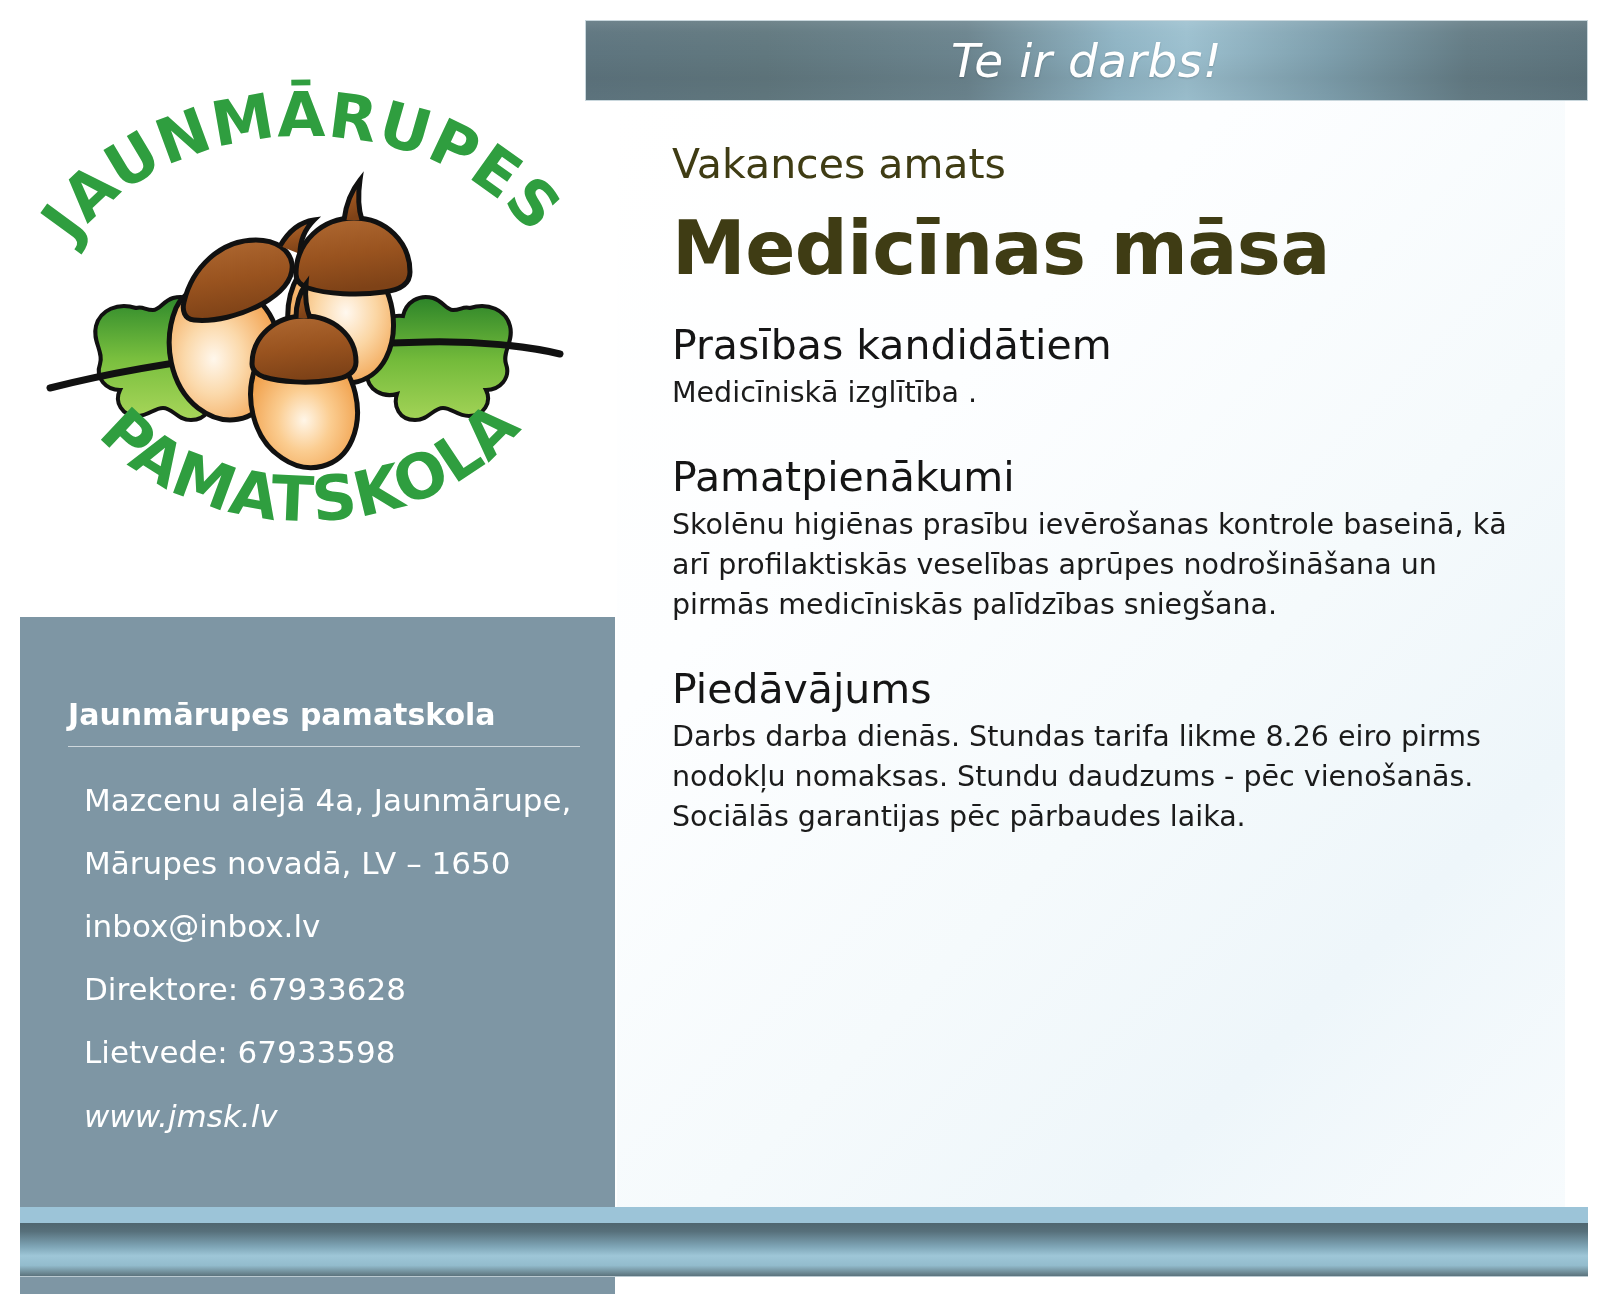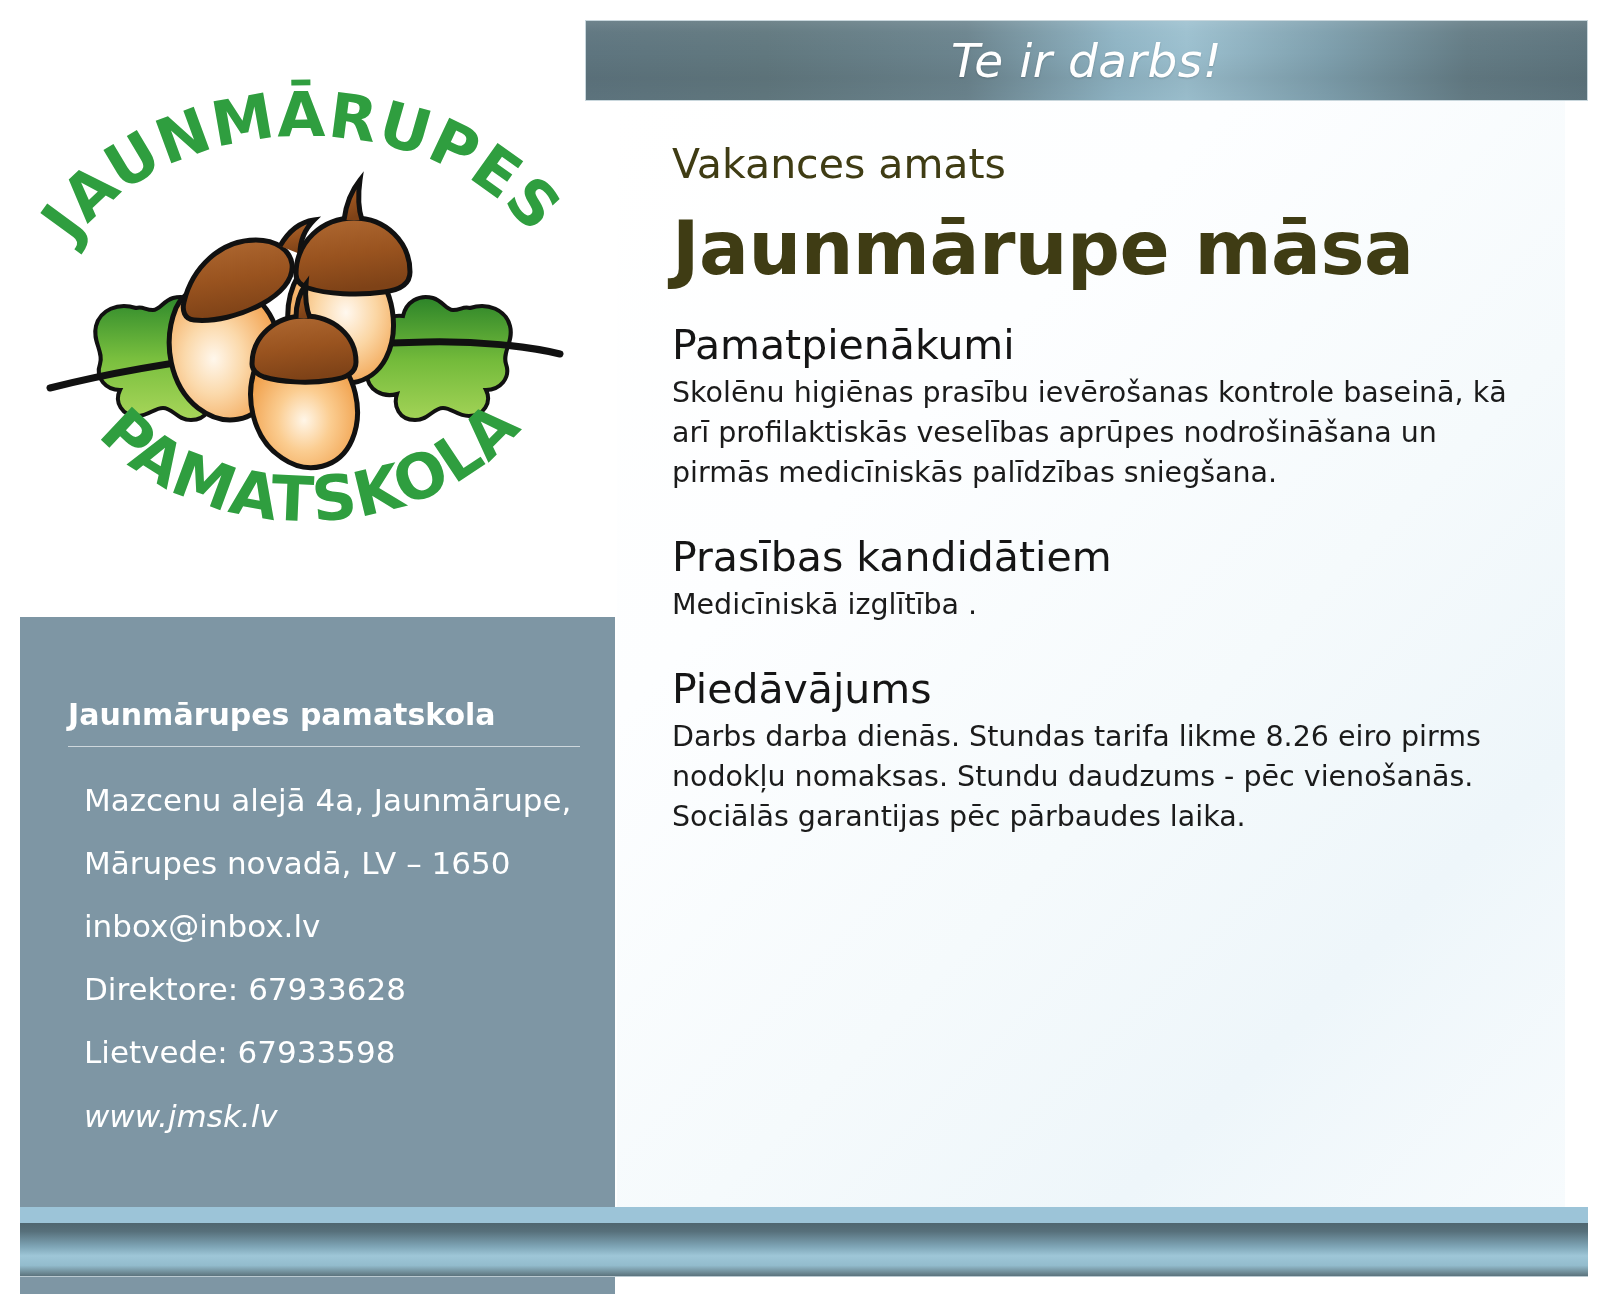--- a/index.html
+++ b/index.html
@@ -288,30 +288,30 @@
 
 <div class="header-bar">
   <span class="header-title">Te ir darbs!</span>
 </div>
 
 <div class="content-panel">
   <div class="content-inner">
 
     <p class="eyebrow">Vakances amats</p>
 
-    <h1 class="job-title">Jaunmārupe māsa</h1>
+    <h1 class="job-title">Medicīnas māsa</h1>
+
+    <div class="section tight">
+      <h2 class="section-head">Prasības kandidātiem</h2>
+      <p class="section-body">Medicīniskā izglītība .</p>
+    </div>
 
     <div class="section tight">
       <h2 class="section-head">Pamatpienākumi</h2>
       <p class="section-body">Skolēnu higiēnas prasību ievērošanas kontrole baseinā, kā arī profilaktiskās veselības aprūpes nodrošināšana un pirmās medicīniskās palīdzības sniegšana.</p>
-    </div>
-
-    <div class="section tight">
-      <h2 class="section-head">Prasības kandidātiem</h2>
-      <p class="section-body">Medicīniskā izglītība .</p>
     </div>
 
     <div class="section">
       <h2 class="section-head">Piedāvājums</h2>
       <p class="section-body">Darbs darba dienās. Stundas tarifa likme 8.26 eiro pirms nodokļu nomaksas. Stundu daudzums - pēc vienošanās. Sociālās garantijas pēc pārbaudes laika.</p>
     </div>
 
   </div>
 </div>
 

